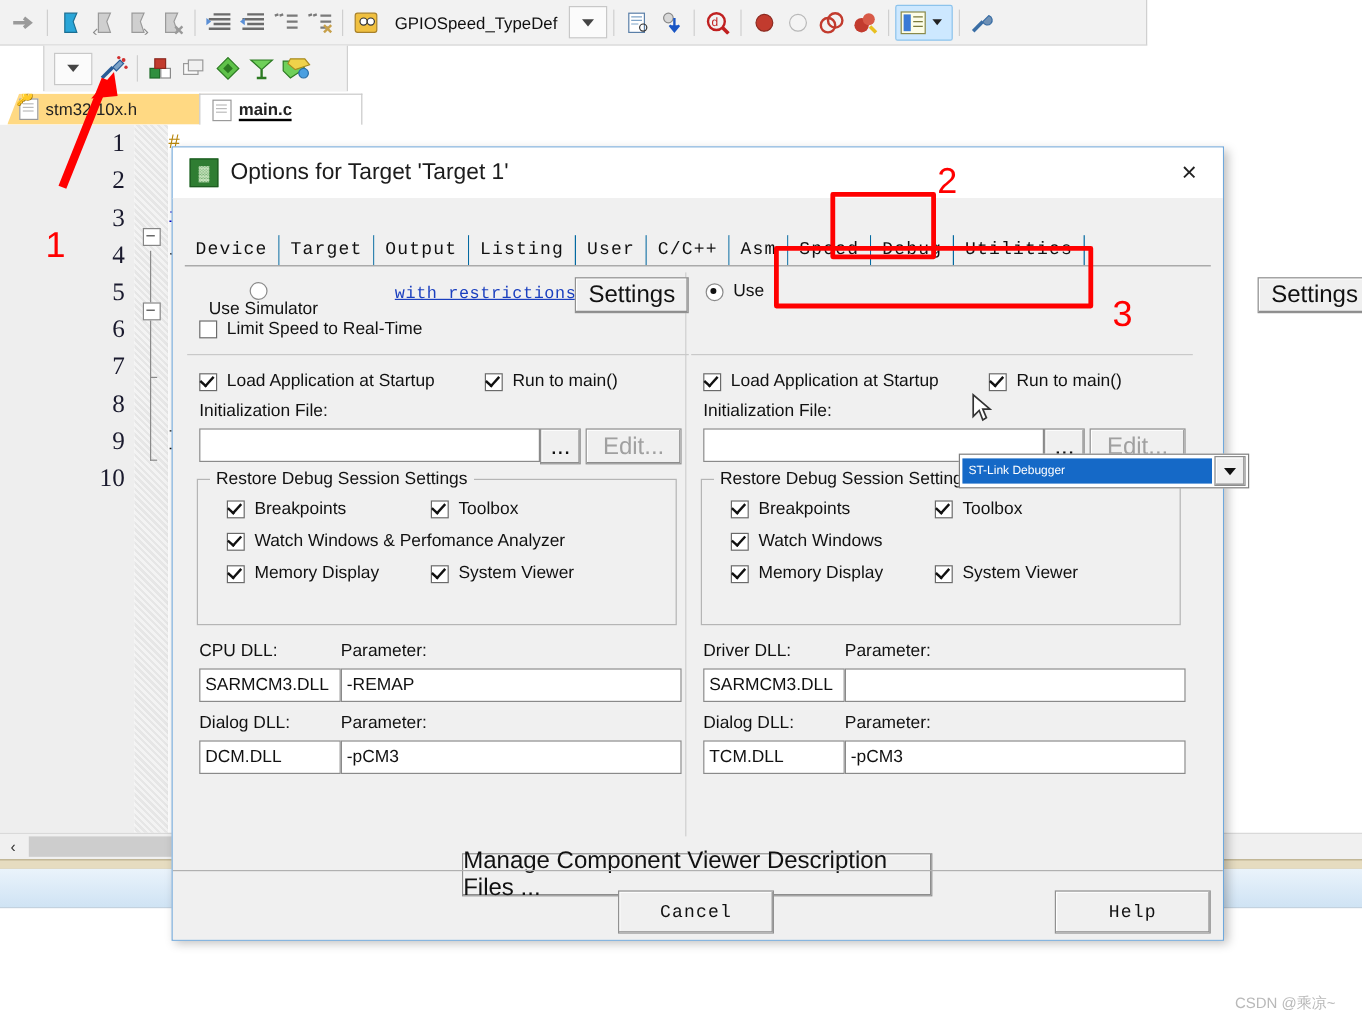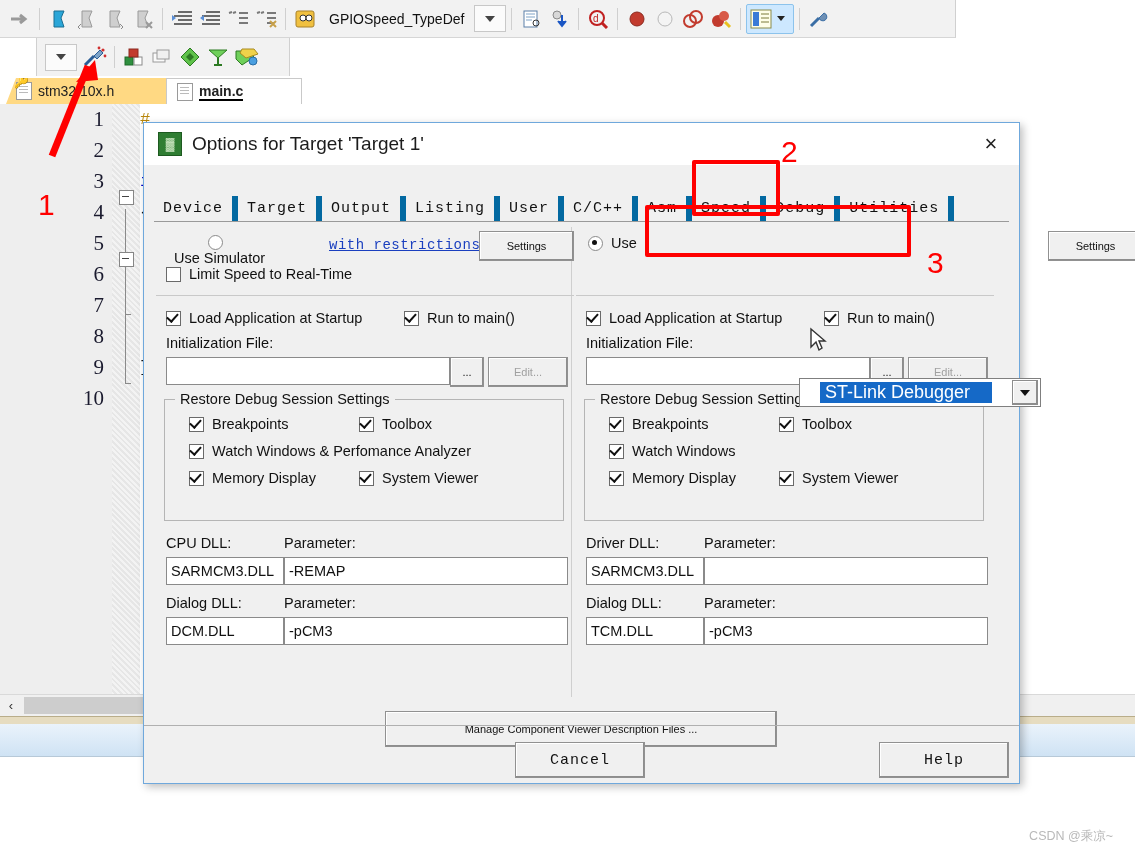--- a/index.html
+++ b/index.html
@@ -89,55 +89,55 @@
   #kicon { width:22px;height:22px;background:#2f7d32;border:1px solid #1d5a20;display:flex;align-items:center;justify-content:center;color:#cfe9c5;font-size:12px;font-weight:bold;}
   #dlg-close { position:absolute; right:8px; top:6px; width:40px; height:30px; display:flex;align-items:center;justify-content:center;font-size:22px;color:#222;}
 
   #dlg-body { position:absolute; left:0; top:42px; width:875px; height:618px; background:#f0f0f0; }
 
   
   #tabs { position:absolute; left:10px; top:28px; height:28px; display:flex; align-items:flex-end; }
   .otab {
     font-family:"Liberation Mono", monospace; font-size:15px; color:#111;
     padding: 4px 9px 4px 9px; background:#f0f0f0;
-    border-right:6px solid #0369a1; letter-spacing:1px;
+    border-right:1px solid #0369a1; letter-spacing:1px;
   }
   .otab.active { background:#f0f0f0; }
   #tabs-underline { position:absolute; left:10px; top:56px; width:855px; height:1px; background:#9a9a9a;}
 
   
   .panel { position:absolute; top:62px; width:418px; height:470px; }
   #panel-left { left:12px; }
   #panel-right { left:432px; }
   .vsep { position:absolute; left:427px; top:62px; width:1px; height:470px; background:#cfcfcf; }
 
   .radio { width:13px;height:13px;border-radius:50%;border:1px solid #8a8a8a;background:#fff;display:inline-block;position:relative;vertical-align:middle;}
   .radio.on:after{content:"";position:absolute;left:3px;top:3px;width:5px;height:5px;border-radius:50%;background:#111;}
   .cbx { width:13px;height:13px;border:1px solid #6a6a6a;background:#fff;display:inline-block;position:relative;vertical-align:middle;}
   .cbx.on:after{content:"";position:absolute;left:2px;top:-1px;width:5px;height:9px;border:solid #111;border-width:0 2px 2px 0;transform:rotate(42deg);}
   .lbl { font-size:14.5px; color:#111; }
   .row { display:flex; align-items:center; }
 
   .btn {
     background:#f0f0f0; border:1px solid #919191; box-shadow: inset -1px -1px 0 #8d8d8d, inset 1px 1px 0 #ffffff;
-    font-size:11px; color:#111; display:flex; align-items:center; justify-content:center;
+    font-size:20px; color:#111; display:flex; align-items:center; justify-content:center;
   }
   .btn.disabled { color:#a0a0a0; }
   .tfield { background:#ffffff; border:1px solid #8a8a8a; font-size:14.5px; color:#111; display:flex; align-items:center; padding-left:4px; }
 
   .grp { position:absolute; border:1px solid #b5b5b5; }
   .grp-title { position:absolute; left:10px; top:-9px; background:#f0f0f0; padding:0 5px; font-size:14.5px; color:#111; }
 
   .hsep { position:absolute; height:1px; background:#c9c9c9; }
 
   #link-restrict { font-family:"Liberation Mono", monospace; font-size:14px; color:#1a3fbf; text-decoration:underline; letter-spacing:.5px;}
 
   
   #combo { position:absolute; left:655px; top:213px; width:240px; height:27px; border:1px solid #7f7f7f; background:#fff; display:flex; align-items:center;}
-  #combo .val { flex:1; height:21px; margin:20px; background:#1569c7; color:#fff; font-size:18px; display:flex;align-items:center; padding-left:5px;}
+  #combo .val { flex:1; height:21px; margin:2px; background:#1569c7; color:#fff; font-size:10px; display:flex;align-items:center; padding-left:5px;}
   #combo .arrowbox { width:24px; height:23px; margin-right:2px; background:#f0f0f0; border:1px solid #8d8d8d; box-shadow: inset -1px -1px 0 #8d8d8d, inset 1px 1px 0 #fff; display:flex;align-items:center;justify-content:center;}
 
   
   #btnbar { position:absolute; left:0; top:560px; width:875px; height:58px; border-top:1px solid #b0b0b0;}
   .bigbtn { position:absolute; top:16px; height:34px; font-family:"Liberation Mono", monospace; font-size:15px; letter-spacing:1px;}
 
   
   .anno-rect { position:absolute; border:4px solid #ff0000; border-radius:2px; }
   .anno-num { position:absolute; color:#ff0000; font-family:"Liberation Sans", sans-serif; font-size:30px; font-weight:400; }
   #arrow1 { position:absolute; left:40px; top:60px; width:90px; height:110px; }

